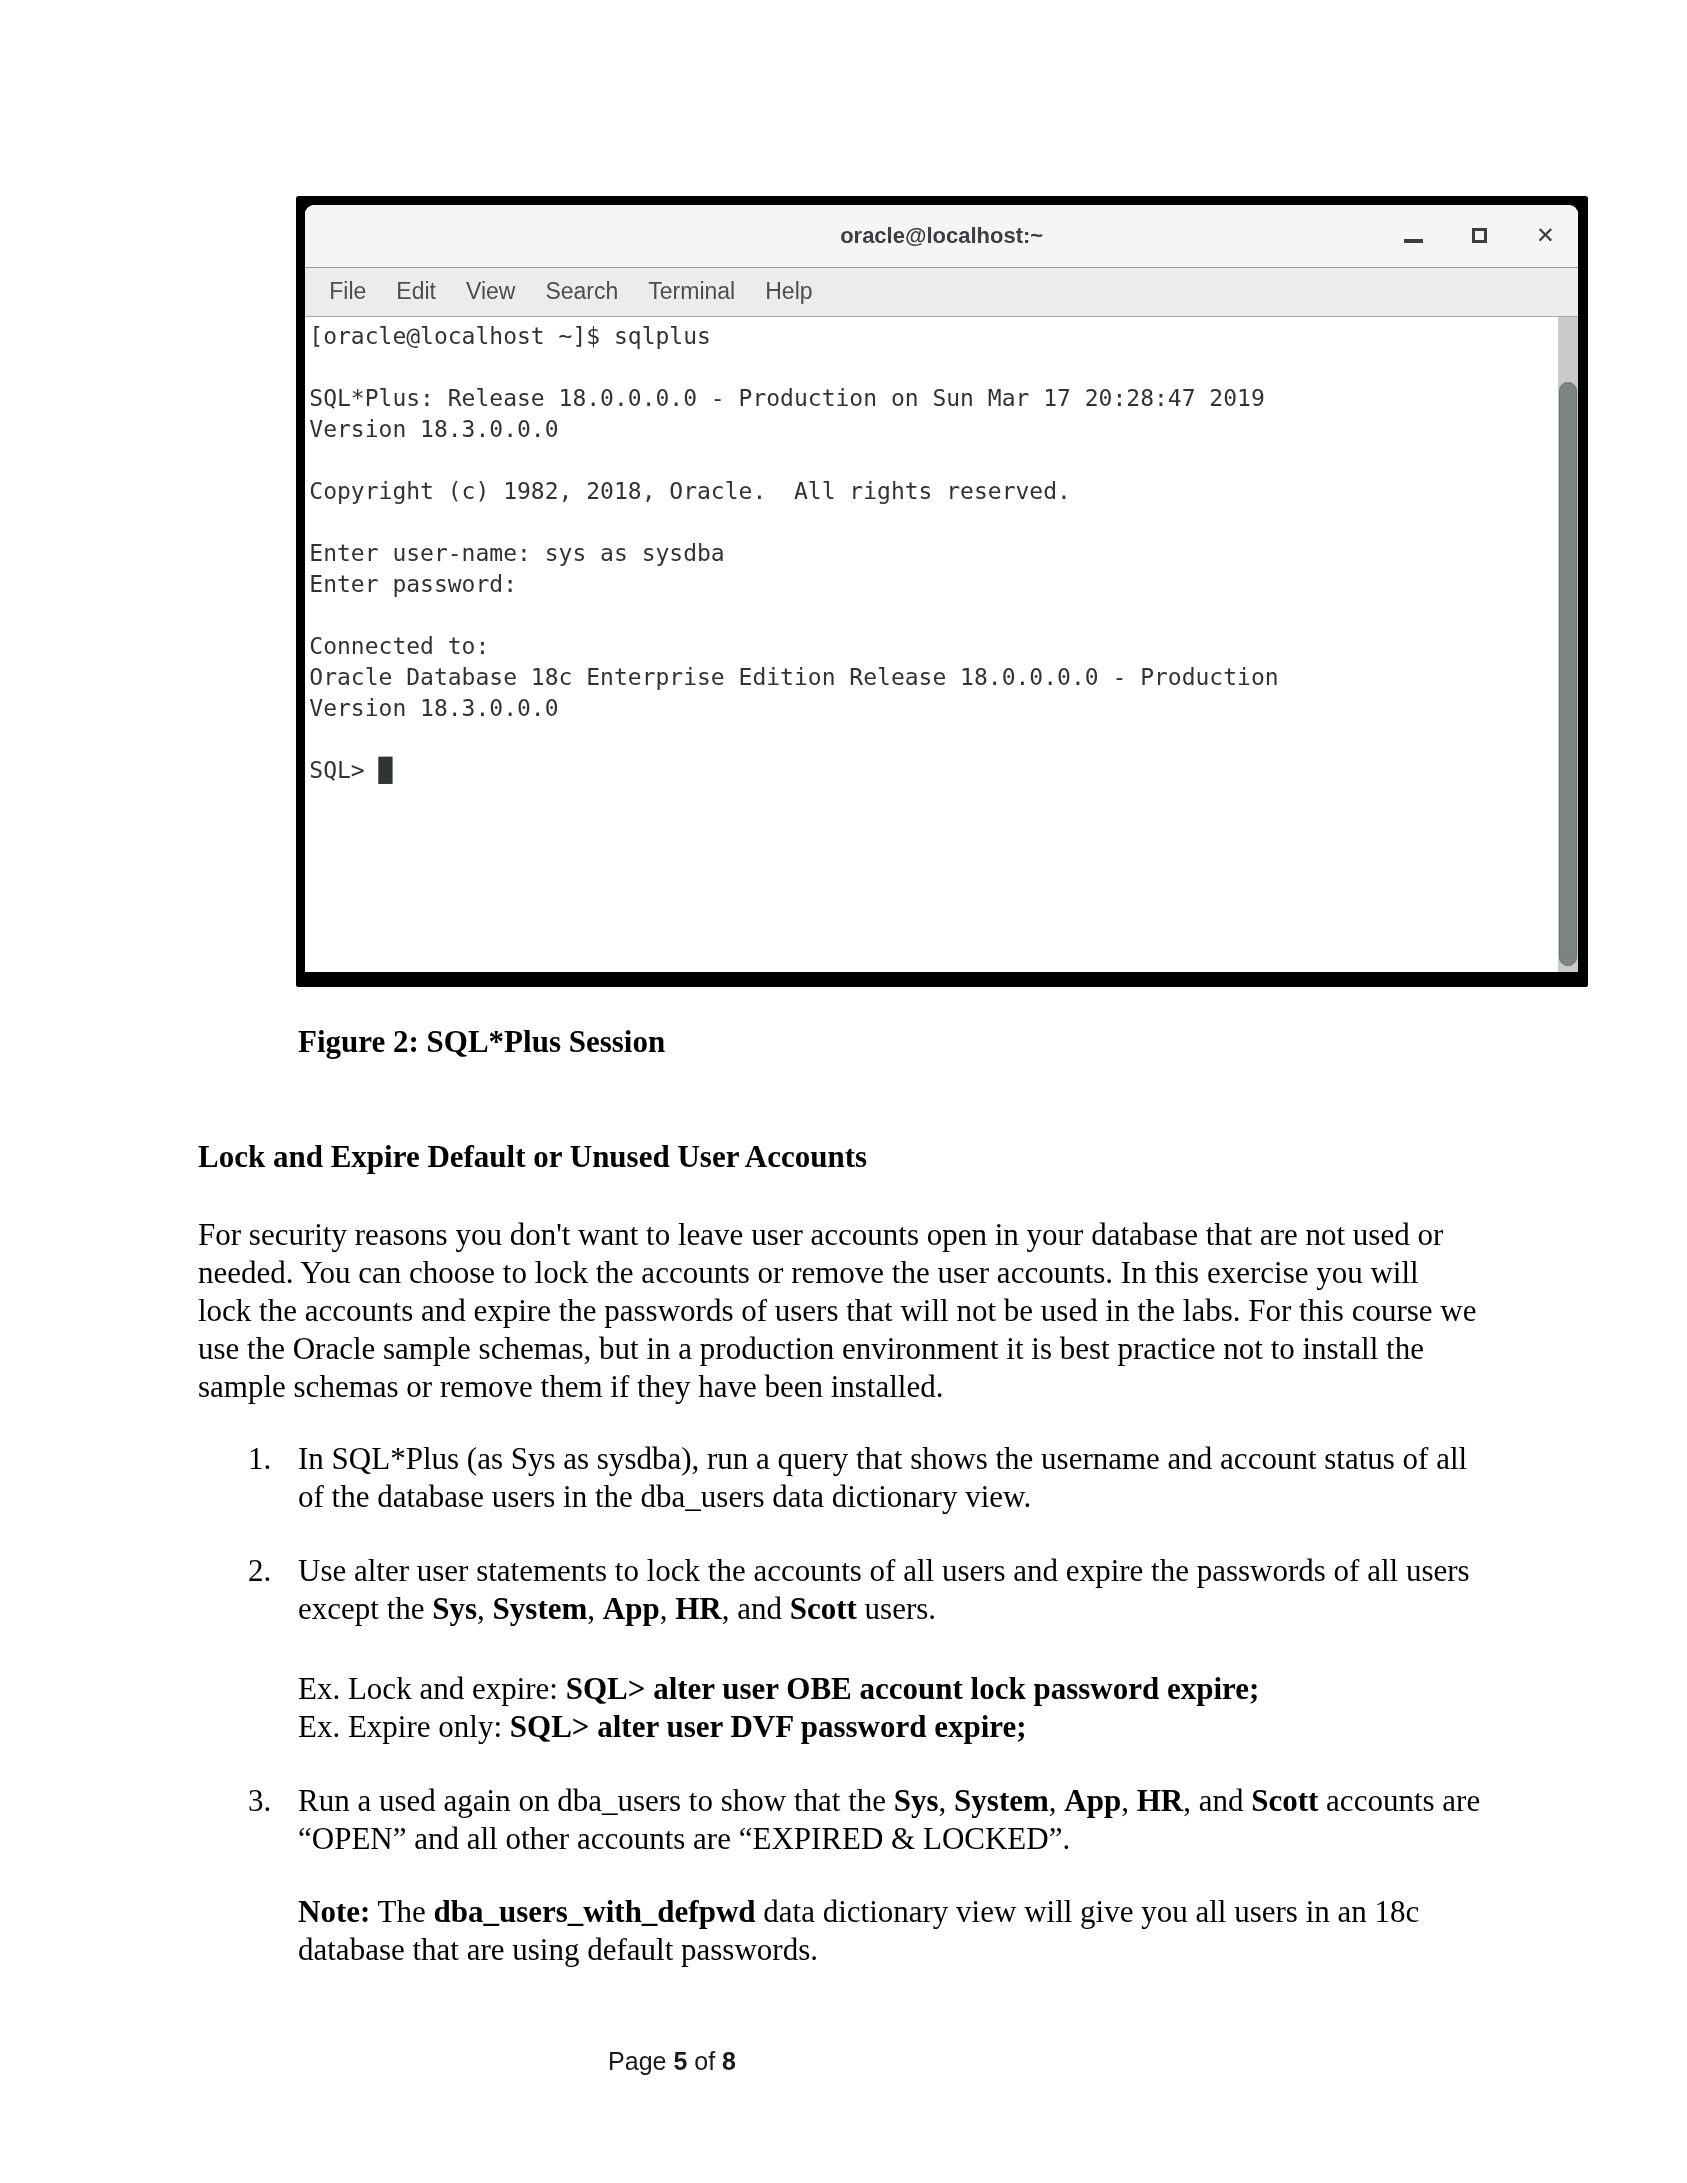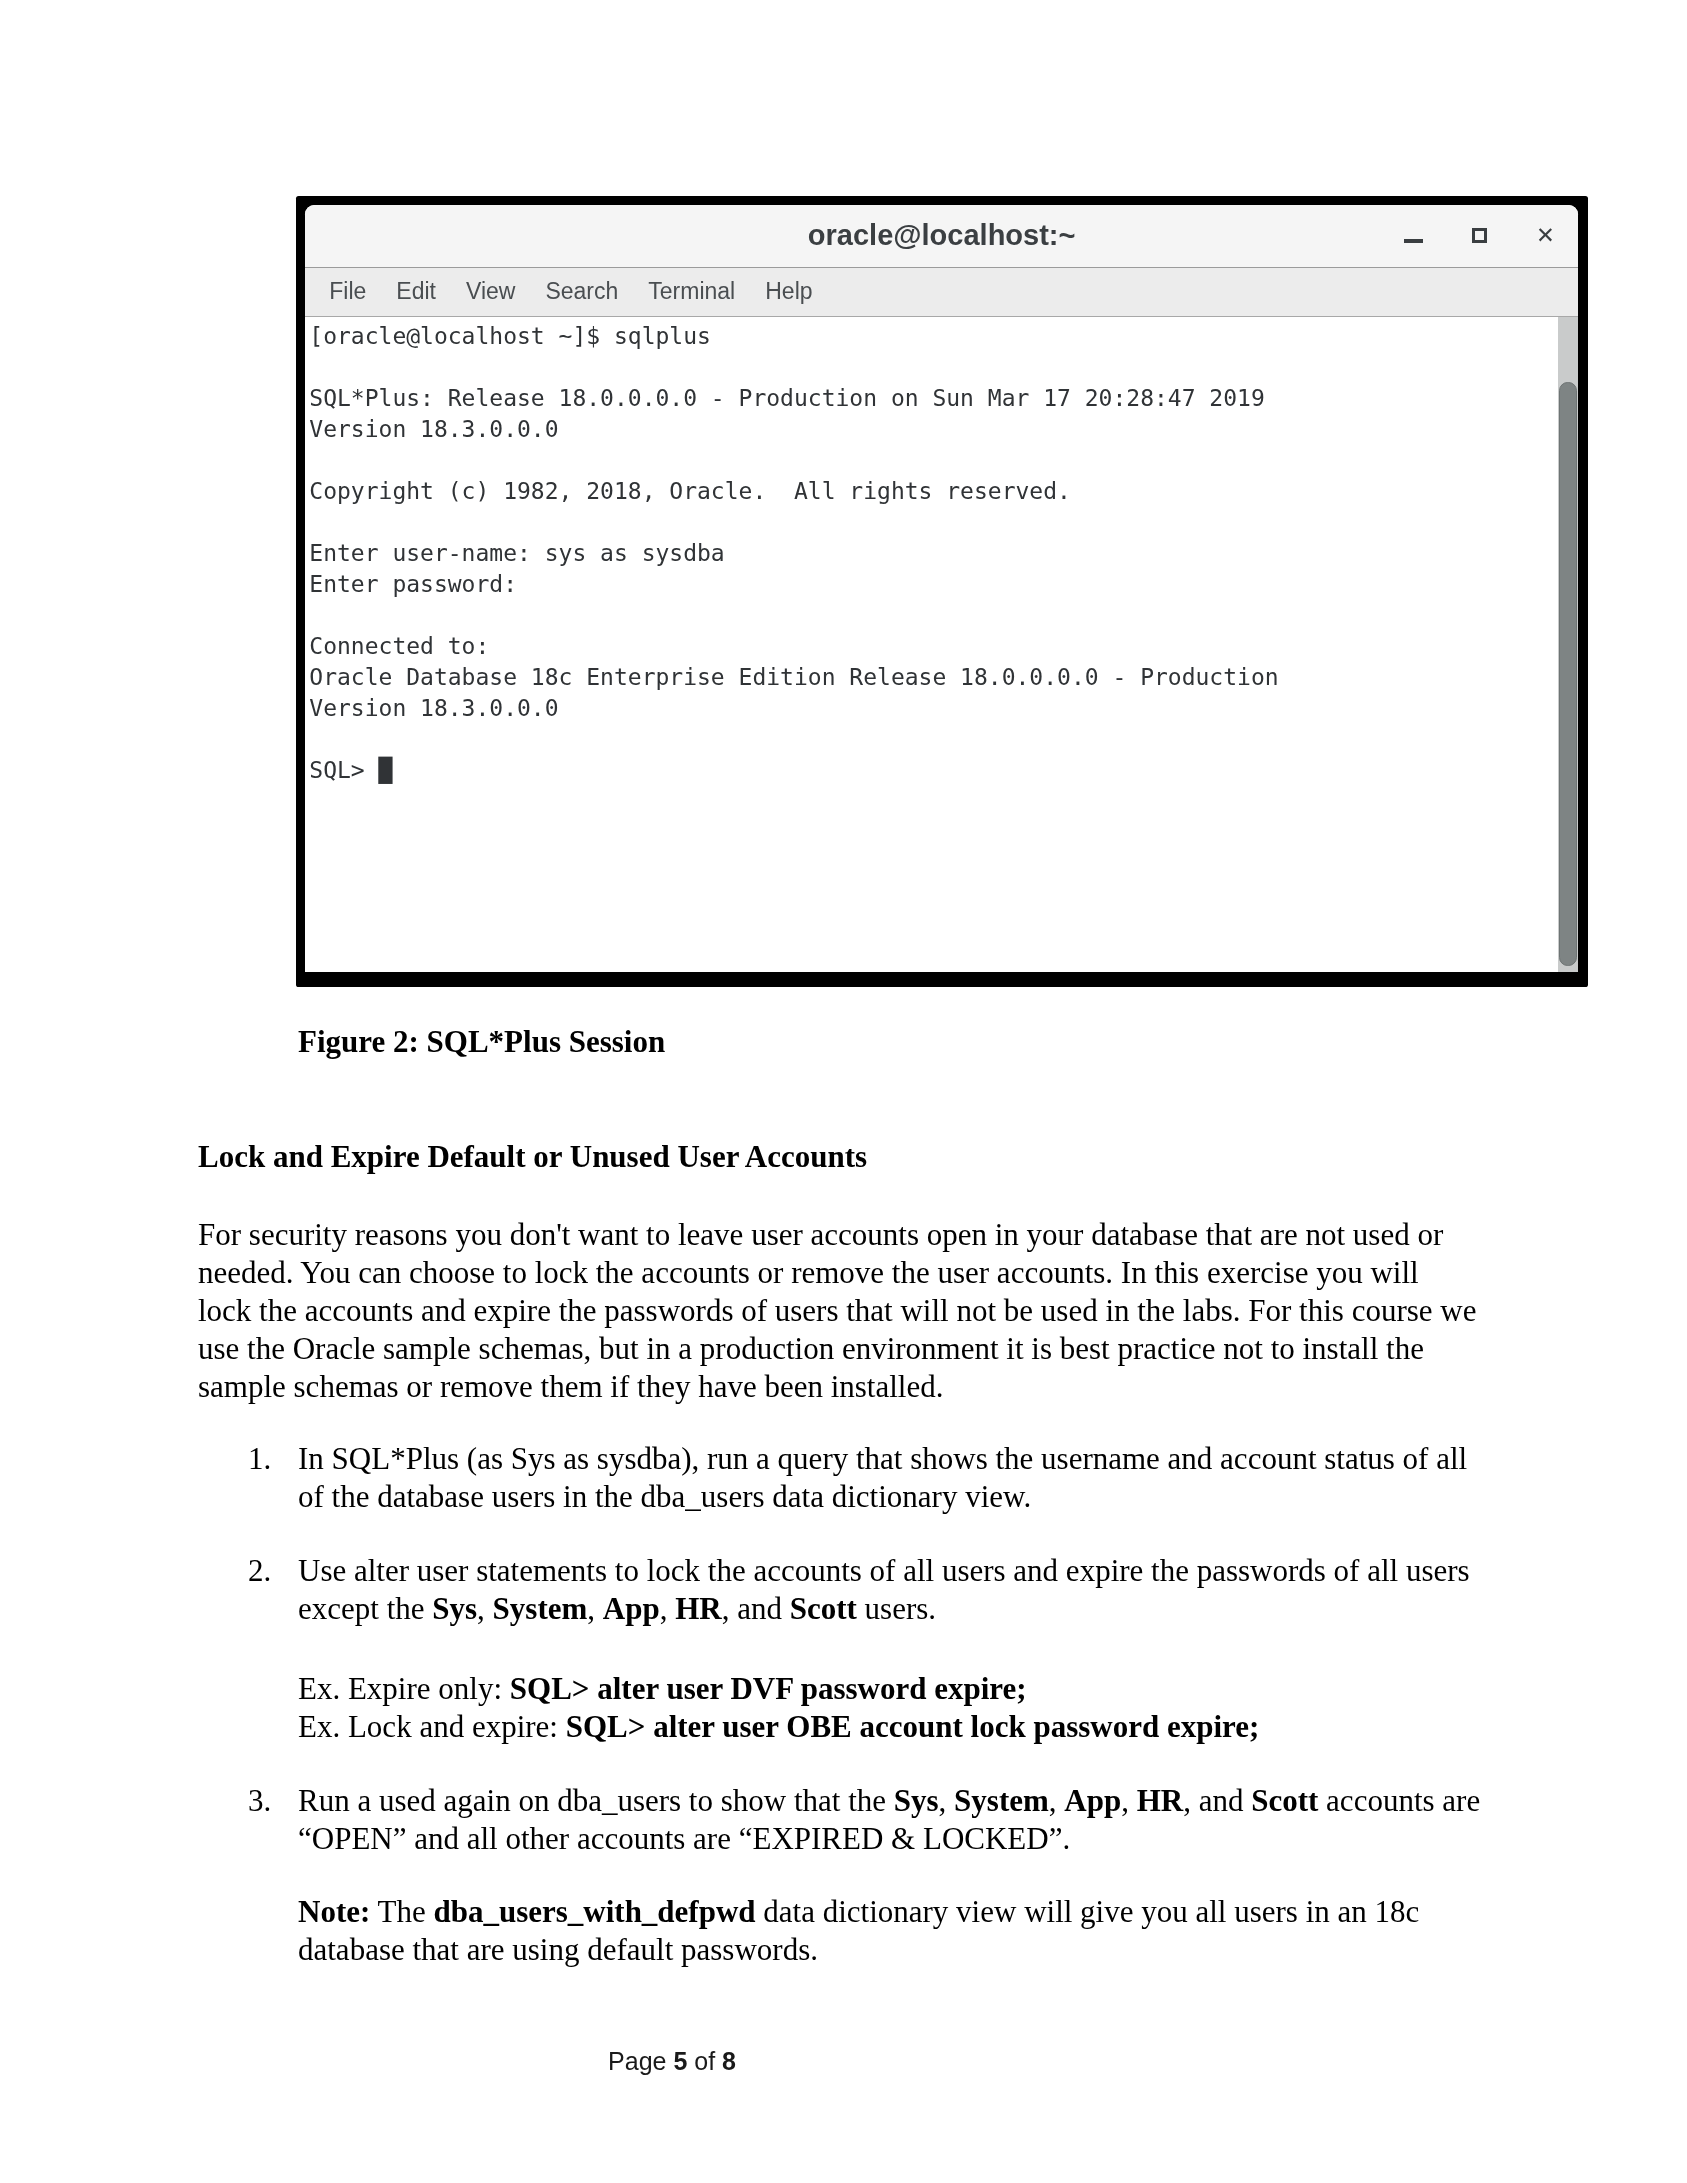--- a/index.html
+++ b/index.html
@@ -18,21 +18,21 @@
     width:100%;height:100%;background:#ffffff;
     border-radius:9.3px 9.3px 0 0;overflow:hidden;
     display:flex;flex-direction:column;
   }
   .titlebar{
     height:62px;flex:0 0 62px;background:#f5f5f5;
     border-bottom:1.3px solid #9b9b9b;
     position:relative;display:flex;align-items:center;justify-content:center;
   }
   .titlebar .title{
-    font-family:"Liberation Sans",sans-serif;font-size:29px;font-weight:600;color:#3b3f42;
+    font-family:"Liberation Sans",sans-serif;font-size:22px;font-weight:600;color:#3b3f42;
   }
   .controls{
     position:absolute;right:20px;top:0;height:100%;
     display:flex;align-items:center;gap:41px;
   }
   .wbtn{width:25px;height:25px;display:flex;align-items:center;justify-content:center;position:relative;}
   .min-glyph{display:block;width:18.5px;height:4px;background:#3a3e41;margin-top:10.6px;}
   .max-glyph{display:block;width:14.6px;height:14.6px;border:3.3px solid #3a3e41;box-sizing:border-box;}
   .close-glyph{font-family:"DejaVu Sans",sans-serif;font-size:22.5px;font-weight:bold;color:#3a3e41;line-height:1;}
   .menubar{
@@ -157,22 +157,22 @@
   <span class="num">1.</span>
   <span>In SQL*Plus (as Sys as sysdba), run a query that shows the username and account status of all of the database users in the dba_users data dictionary view.</span>
 </div>
 
 <div class="li li-2">
   <span class="num">2.</span>
   <span><span>Use alter user statements to lock the accounts of all users and expire the passwords of all users except the </span><b>Sys</b><span>, </span><b>System</b><span>, </span><b>App</b><span>, </span><b>HR</b><span>, and </span><b>Scott</b><span> users.</span></span>
 </div>
 
 <div class="ex">
+  <div><span>Ex. Lock and expire: </span><b>SQL&gt; alter user OBE account lock password expire;</b></div>
   <div><span>Ex. Expire only: </span><b>SQL&gt; alter user DVF password expire;</b></div>
-  <div><span>Ex. Lock and expire: </span><b>SQL&gt; alter user OBE account lock password expire;</b></div>
 </div>
 
 <div class="li li-3">
   <span class="num">3.</span>
   <span><span>Run a used again on dba_users to show that the </span><b>Sys</b><span>, </span><b>System</b><span>, </span><b>App</b><span>, </span><b>HR</b><span>, and </span><b>Scott</b><span> accounts are “OPEN” and all other accounts are “EXPIRED &amp; LOCKED”.</span></span>
 </div>
 
 <div class="note">
   <b>Note:</b><span> The </span><b>dba_users_with_defpwd</b><span> data dictionary view will give you all users in an 18c database that are using default passwords.</span>
 </div>

